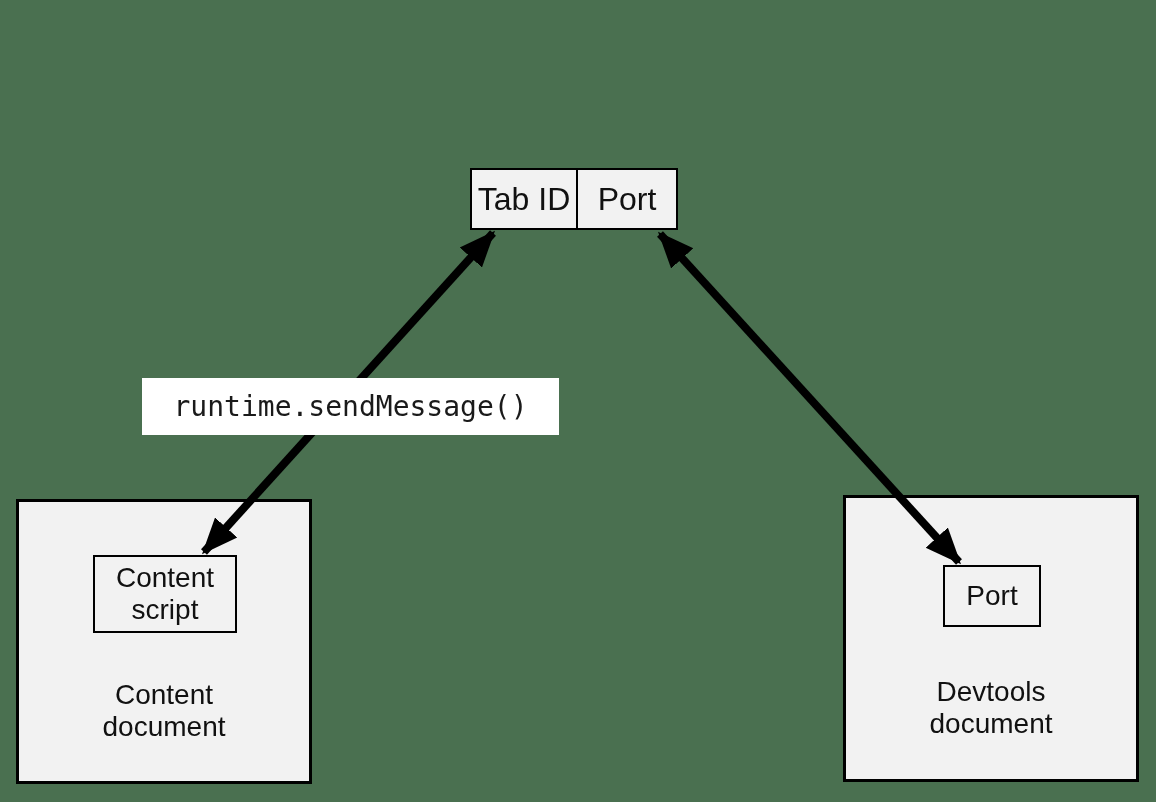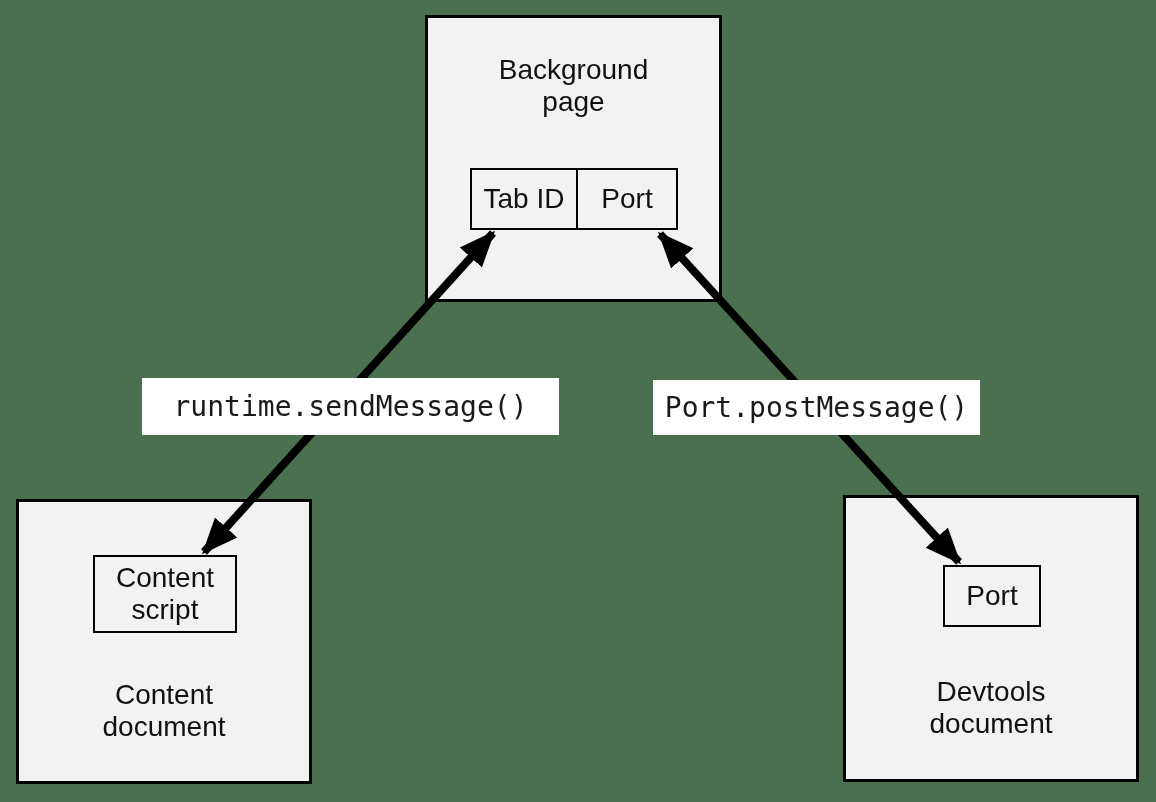--- a/index.html
+++ b/index.html
@@ -44,21 +44,21 @@
     width: 208px; height: 62px;
     border: 2px solid #000000;
     box-sizing: border-box;
     background: #F2F2F2;
     display: flex;
   }
   .tab-cell {
     display: flex;
     align-items: center;
     justify-content: center;
-    font-size: 28px;
+    font-size: 32px;
     color: #111111;
     box-sizing: border-box;
   }
   .tab-cell.first { width: 106px; border-right: 2px solid #000000; }
   .tab-cell.second { flex: 1; }
 
   .content-doc { left: 16px; top: 499px; width: 296px; height: 285px; }
   .content-doc .node-title { top: 177px; }
 
   .devtools-doc { left: 843px; top: 495px; width: 296px; height: 287px; padding-left: 15px; }
@@ -101,24 +101,20 @@
     white-space: nowrap;
   }
   .edge-label.left  { left: 142px; top: 378px; width: 417px; height: 57px; }
   .edge-label.right { left: 653px; top: 380px; width: 327px; height: 55px; }
 </style>
 </head>
 <body>
 
 <div class="canvas">
 
-  <div class="node bg-page">
-    <div class="node-title">Background
-page</div>
-  </div>
 
   <div class="tab-table">
     <div class="tab-cell first">Tab ID</div>
     <div class="tab-cell second">Port</div>
   </div>
 
   <div class="node content-doc">
     <div class="node-title">Content
 document</div>
   </div>
@@ -138,15 +134,14 @@
       <marker id="ah" viewBox="0 0 12 10" refX="11" refY="5" markerWidth="4.5" markerHeight="4" orient="auto-start-reverse" markerUnits="strokeWidth">
         <path d="M0,0 L12,5 L0,10 z" fill="#000000"></path>
       </marker>
     </defs>
     <line x1="493" y1="233" x2="204" y2="552" stroke="#000000" stroke-width="8" marker-start="url(#ah)" marker-end="url(#ah)"></line>
     <line x1="660" y1="234" x2="959" y2="562" stroke="#000000" stroke-width="8" marker-start="url(#ah)" marker-end="url(#ah)"></line>
   </svg>
 
   <div class="edge-label left">runtime.sendMessage()</div>
 
-  <div class="edge-label right">Port.postMessage()</div>
 
 </div>
 
 </body></html>

